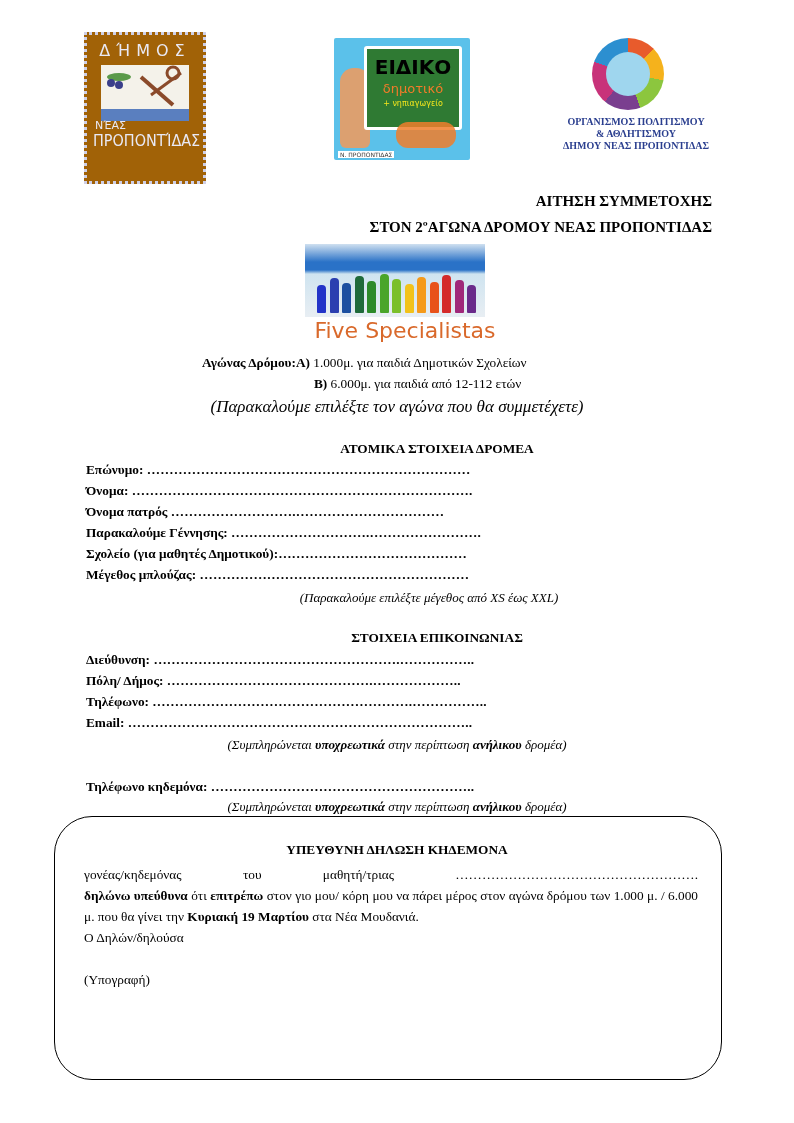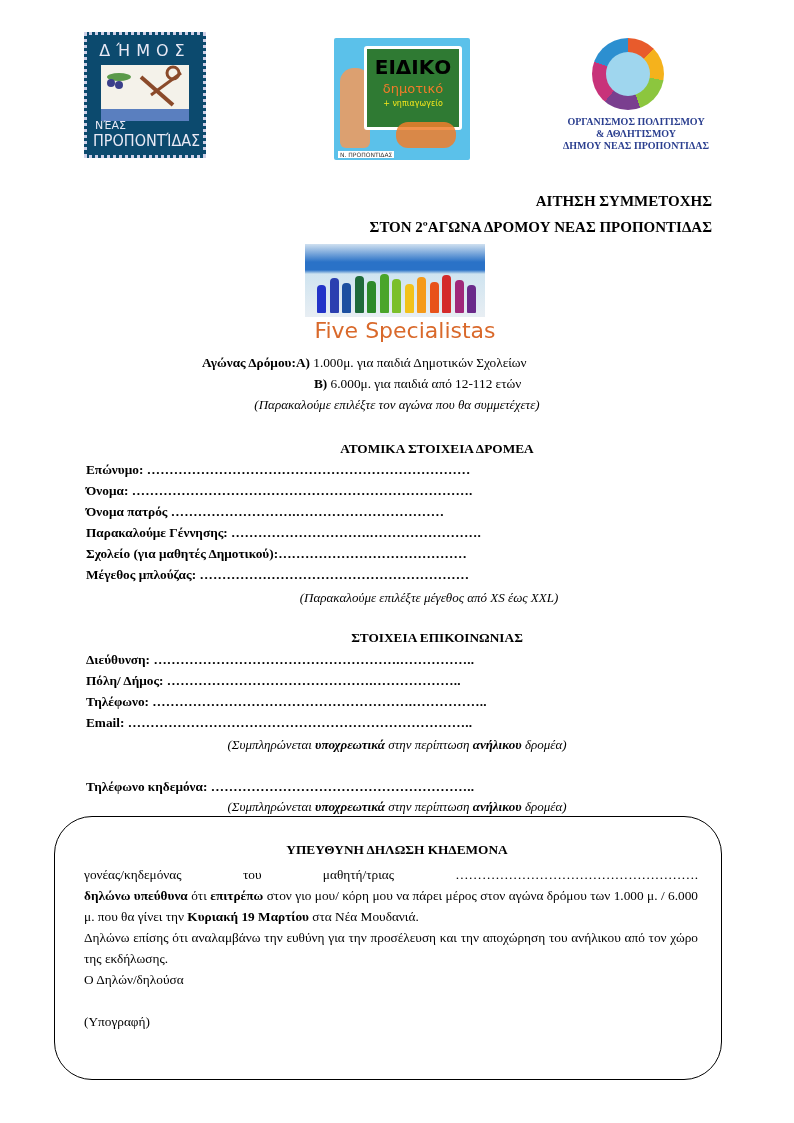--- a/index.html
+++ b/index.html
@@ -1,21 +1,21 @@
 <!DOCTYPE html>
 <html><head>
 <meta charset="utf-8">
 <style>
   html, body { margin: 0; padding: 0; background: #ffffff; }
   body { width: 794px; height: 1123px; position: relative; overflow: hidden;
          font-family: "Liberation Serif", "DejaVu Serif", serif; color: #000; }
   .abs { position: absolute; }
 
   
-  .logo-dimos { left: 84px; top: 32px; width: 122px; height: 126px; background: #0c4a6e;
+  .logo-dimos { left: 84px; top: 32px; width: 122px; height: 152px; background: #a16207;
                 border: 3px dotted #cfd0e8; box-sizing: border-box; }
   .logo-dimos .t1 { position:absolute; left:0; right:0; top:6px; text-align:center; color:#e9e9f5;
                     font-family:"DejaVu Sans", sans-serif; font-size:16px; letter-spacing:6px; }
   .logo-dimos .paper { position:absolute; left:14px; top:30px; width:88px; height:52px; background:#f4f2ea; }
   .logo-dimos .sea { position:absolute; left:14px; top:74px; width:88px; height:12px; background:#5a7fbf; }
   .logo-dimos .t2 { position:absolute; left:8px; top:84px; color:#e9e9f5; font-family:"DejaVu Sans", sans-serif; font-size:11px; }
   .logo-dimos .t3 { position:absolute; left:6px; top:96px; color:#e9e9f5; font-family:"DejaVu Sans Condensed","DejaVu Sans", sans-serif; font-size:16px; letter-spacing:0px; }
 
   .logo-eidiko { left: 334px; top: 38px; width: 136px; height: 122px; background: #5bc1ea; border-radius: 2px; }
   .logo-eidiko .board { position:absolute; left:30px; top:8px; width:92px; height:78px; background:#2f7a33; border:3px solid #fff; border-radius:3px; }
@@ -38,21 +38,21 @@
   .title1 { top: 193px; }
   .title2 { top: 219px; }
 
   .banner { left: 305px; top: 244px; width: 180px; height: 73px; background: linear-gradient(#cfe0f0 0, #2a72c7 18px, #2a72c7 26px, #cfe4f0 30px, #e8eef3 100%); overflow:hidden; }
   .banner .fig { position:absolute; bottom:4px; width:9px; border-radius:4px 4px 1px 1px; }
   .five { left: 290px; top: 318px; width: 230px; text-align:center; color:#d9692b; font-family:"DejaVu Sans", sans-serif; font-size:22px; }
 
   .race { font-size: 13.3px; }
   .race1 { left: 202px; top: 355px; }
   .race2 { left: 314px; top: 376px; }
-  .race-note { left: 0; width: 794px; text-align:center; top: 397px; font-style: italic; font-size: 13px; }
+  .race-note { left: 0; width: 794px; text-align:center; top: 397px; font-style: italic; font-size: 17px; }
 
   .section-head { left: 0; width: 794px; text-align:center; font-weight:bold; font-size: 13.3px; padding-left: 40px; }
   .sh1 { top: 441px; }
   .sh2 { top: 630px; }
 
   .field { left: 86px; font-weight: bold; font-size: 13.3px; white-space: nowrap; }
   .field .dots { font-weight: bold; letter-spacing: 0.2px; }
 
   .note { left: 0; width: 794px; text-align: center; font-style: italic; font-size: 13px; }
 
@@ -164,17 +164,16 @@
 <div class="abs decl-text" style="top:864px;">
   <div class="row-spread" id="decl-line2">
       <span>γονέας/κηδεμόνας</span>
       <span>του</span>
       <span>μαθητή/τριας</span>
       <span>……………………………………………….</span>
     </div>
   <div>
     <b>δηλώνω υπεύθυνα</b><span> ότι </span><b>επιτρέπω</b><span> στον γιο μου/ κόρη μου να πάρει μέρος στον αγώνα δρόμου των 1.000 μ. / 6.000 μ. που θα γίνει την </span><b>Κυριακή 19 Μαρτίου</b><span> στα Νέα Μουδανιά.</span>
   </div>
-  <div>Δηλώνω επίσης ότι αναλαμβάνω την ευθύνη για την προσέλευση και την αποχώρηση του ανήλικου από τον χώρο της εκδήλωσης.</div>
   <div>Ο Δηλών/δηλούσα</div>
   <div style="height:21px"></div>
   <div>(Υπογραφή)</div>
 </div>
 
 </body></html>

